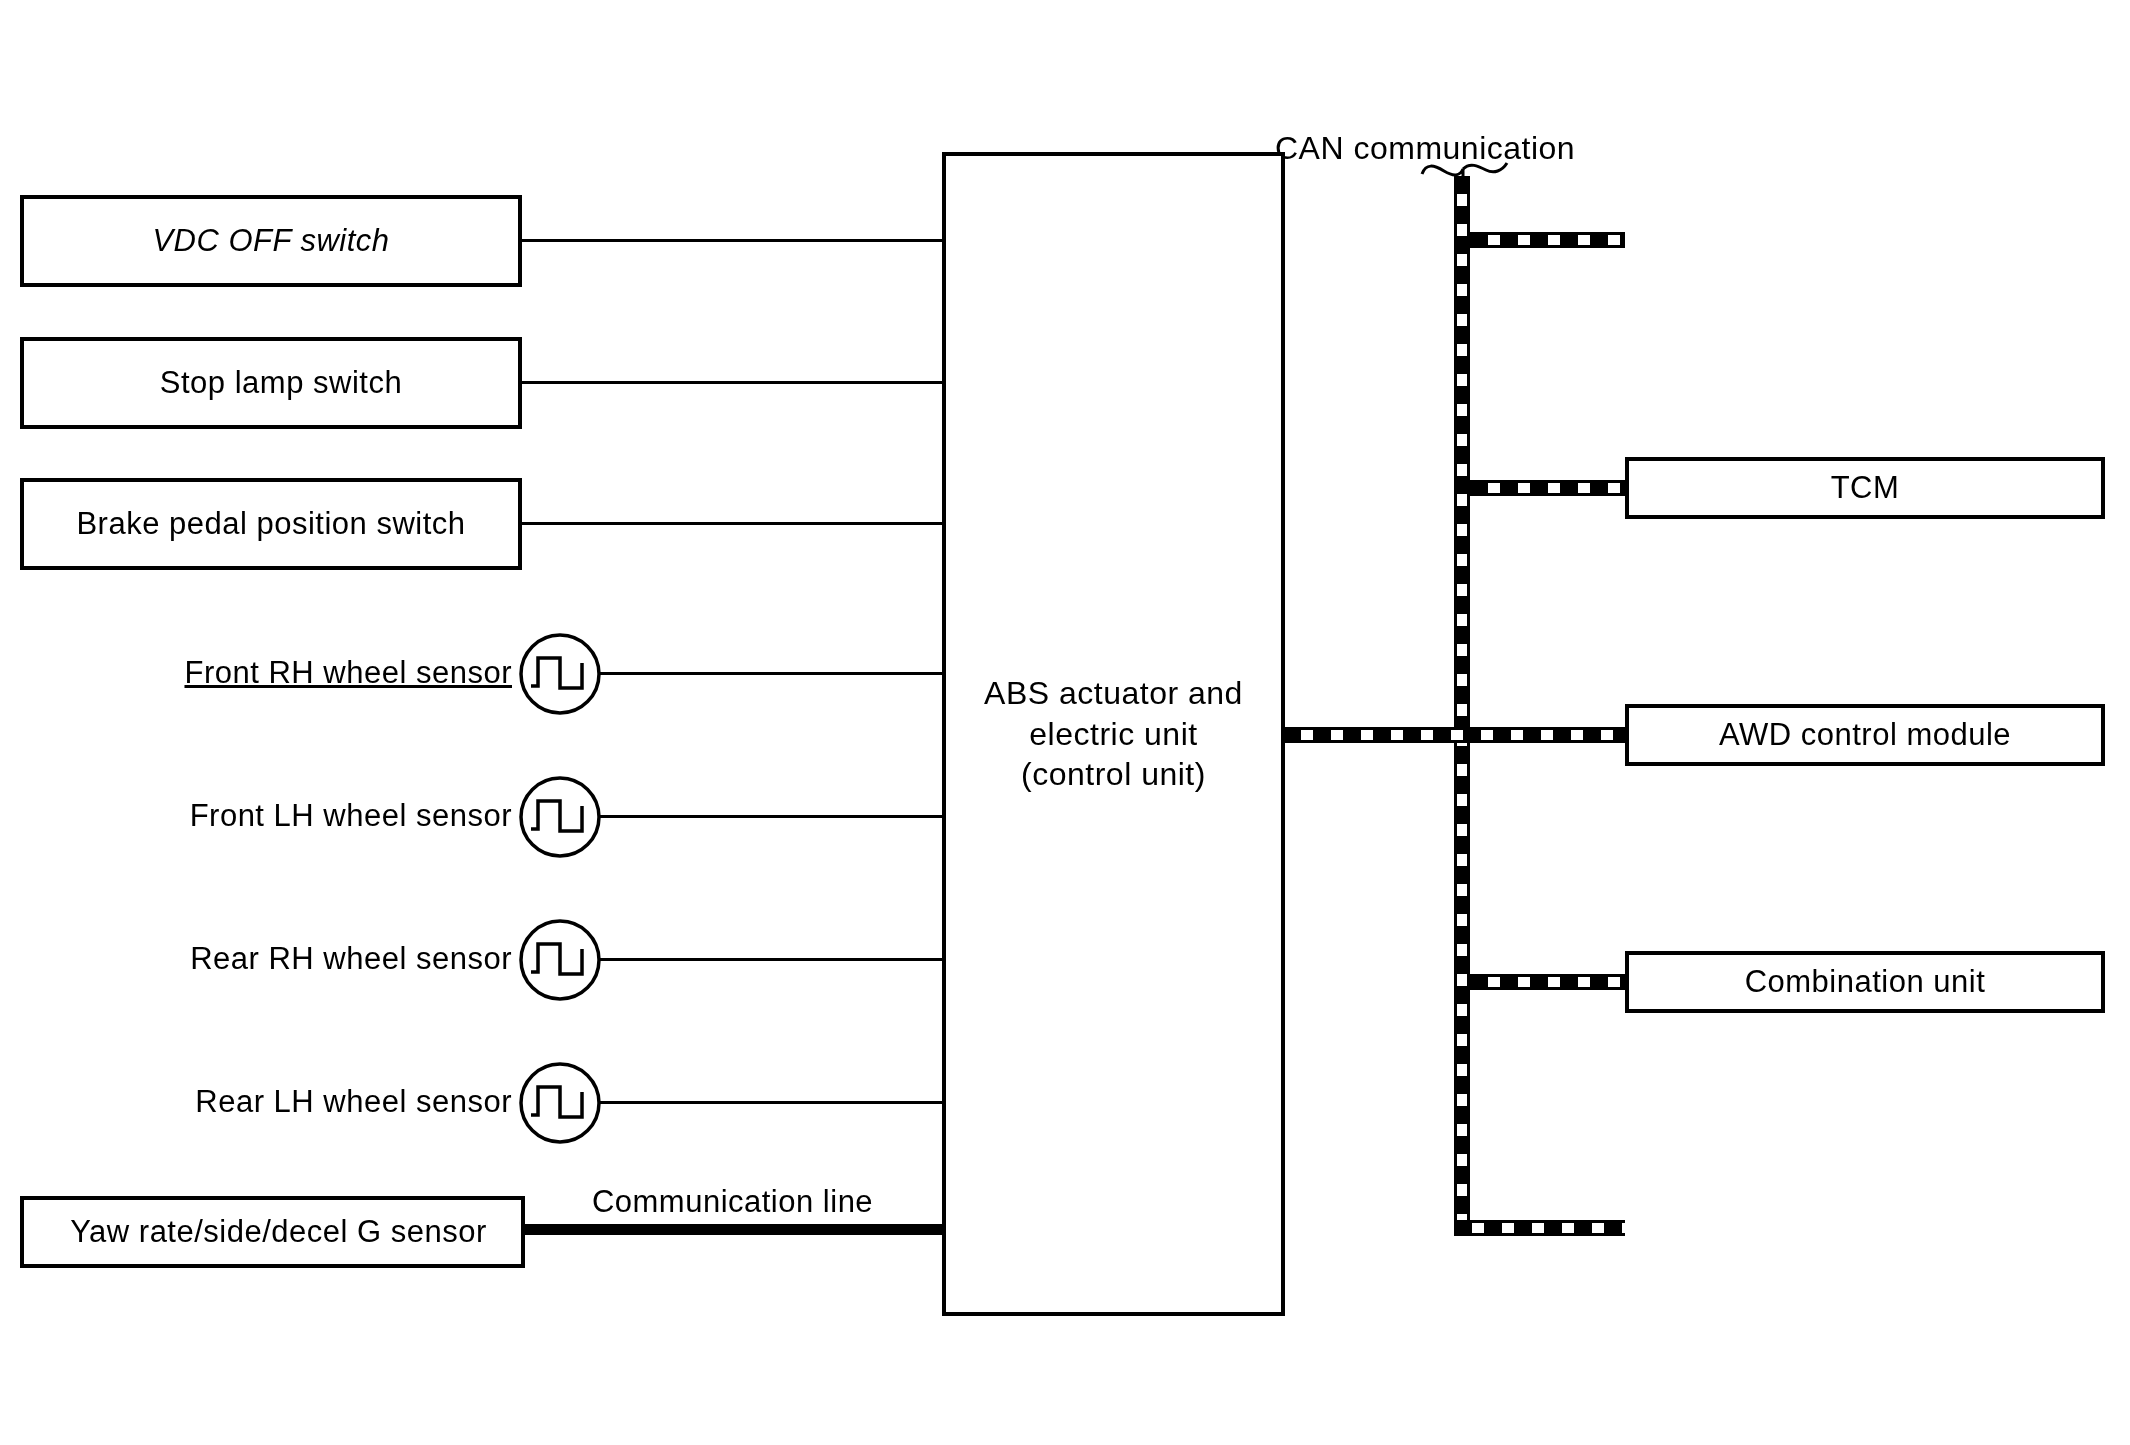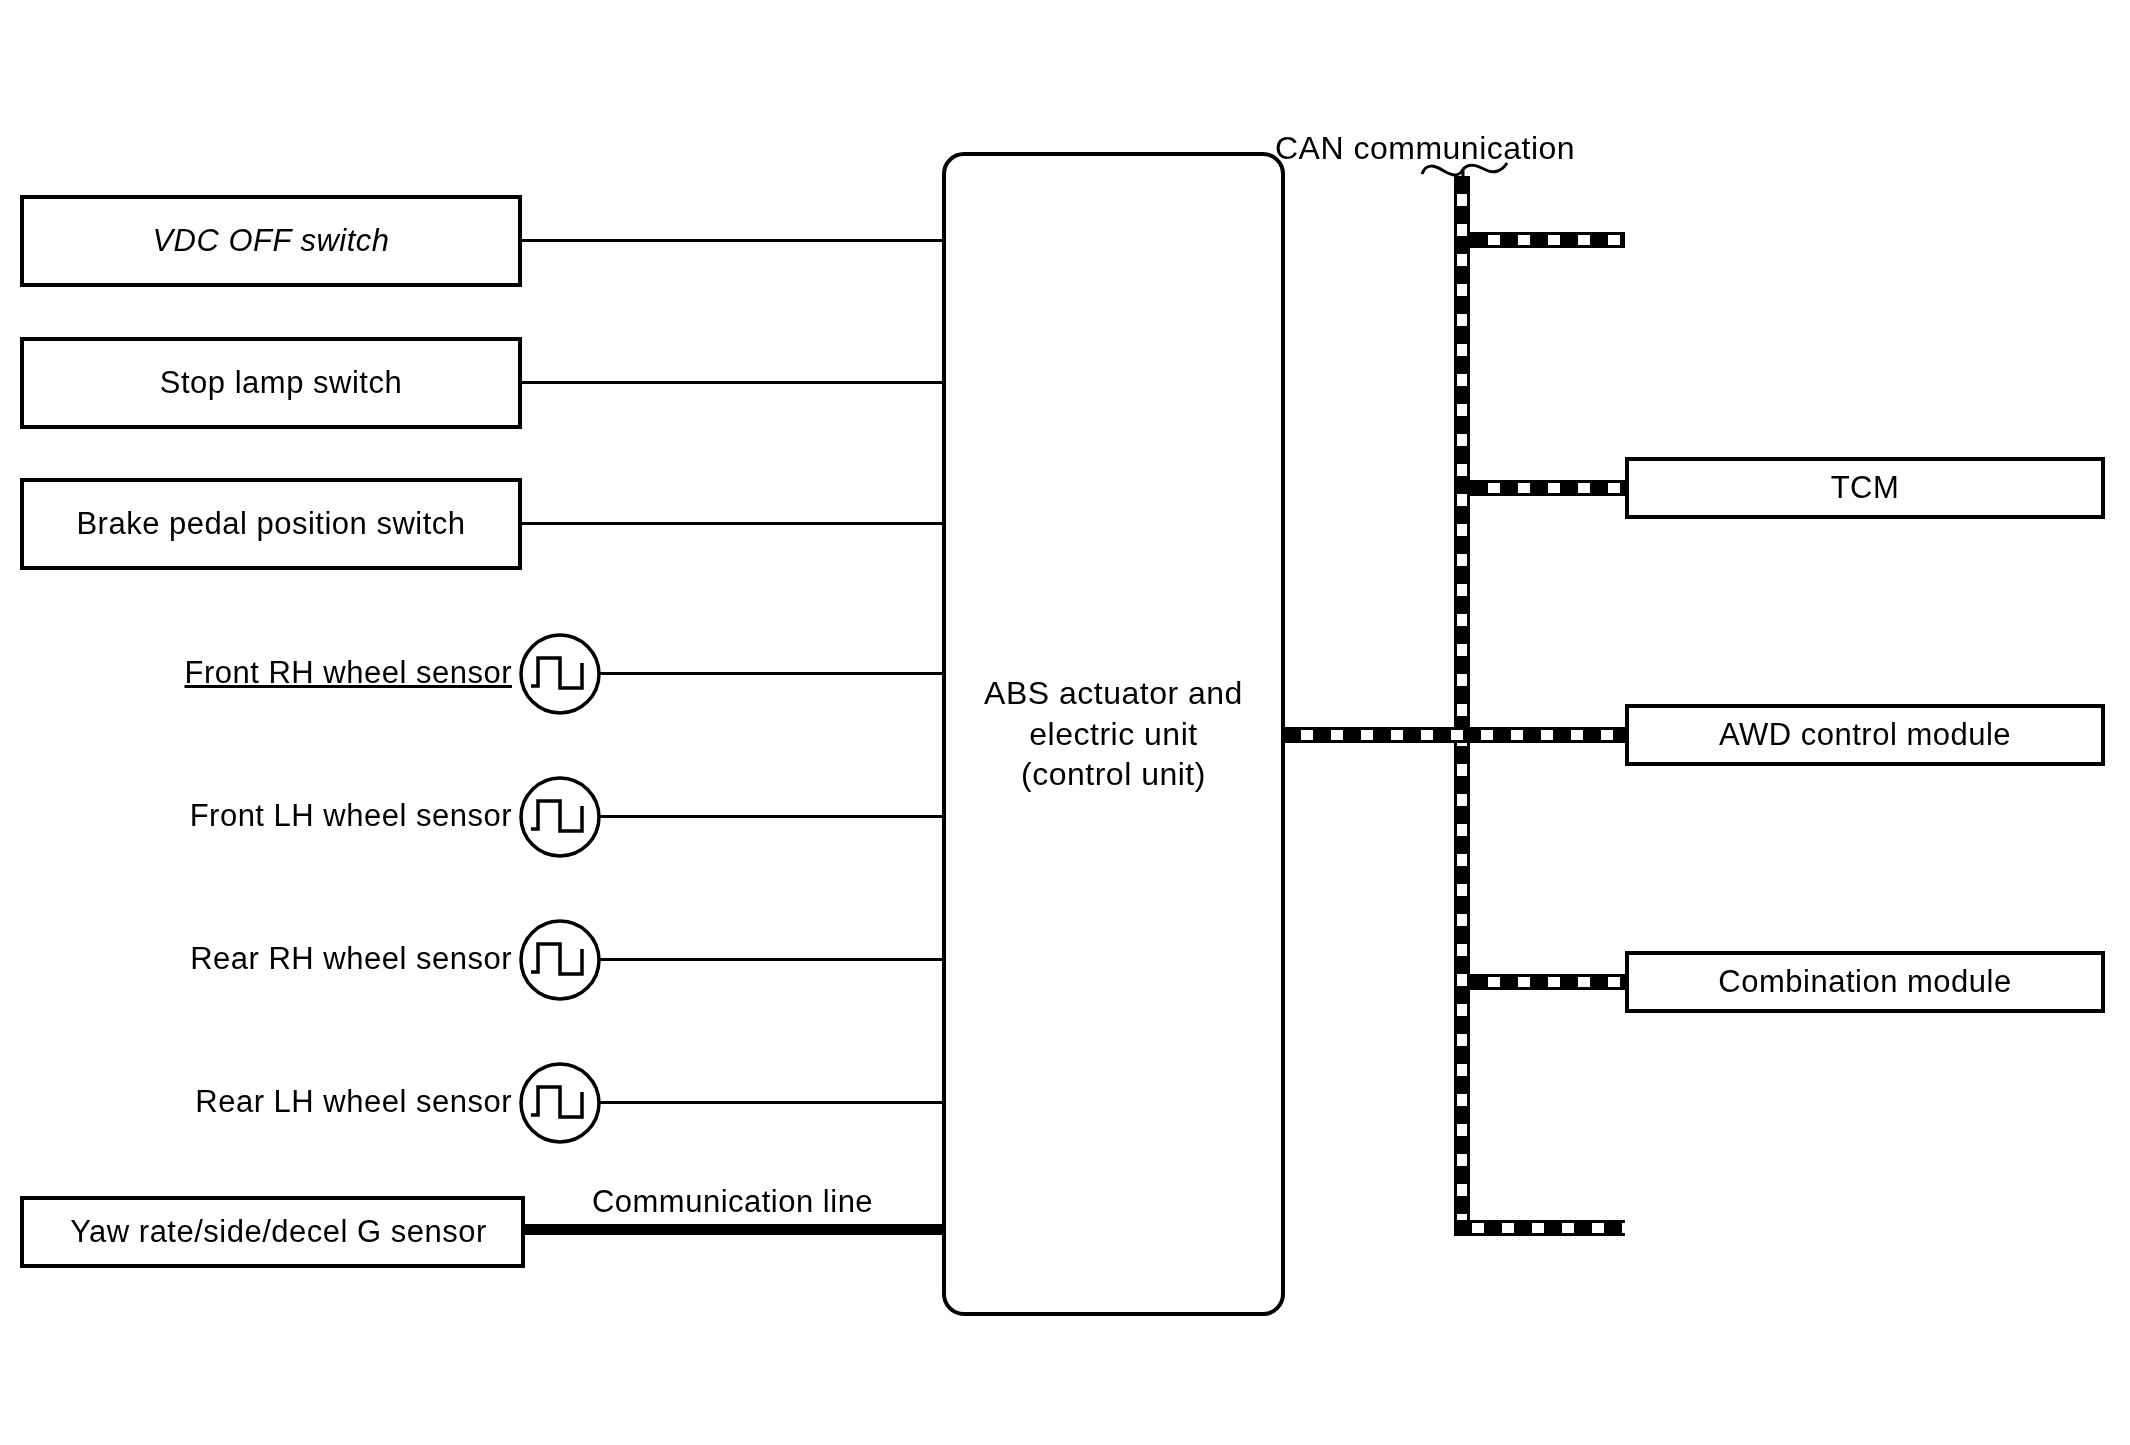--- a/index.html
+++ b/index.html
@@ -111,21 +111,21 @@
       <circle cx="42" cy="42" r="39" fill="none" stroke="#000" stroke-width="3.5"></circle>
       <path d="M13,54 L20,54 L20,26 L42,26 L42,56 L64,56 L64,31" fill="none" stroke="#000" stroke-width="3.5"></path>
     </svg>
   </div>
   <div class="wire" style="left:600px;top:1101px;width:344px;"></div>
 
   <div class="box" style="left:20px;top:1196px;width:505px;height:72px;padding-left:12px;">Yaw rate/side/decel G sensor</div>
   <div class="plainlabel" style="left:520px;top:1184px;width:425px;text-align:center;">Communication line</div>
   <div class="thickwire" style="left:523px;top:1224px;width:421px;"></div>
 
-  <div class="abs-box" style="left:942px;top:152px;width:343px;height:1164px;border-radius:22px;">ABS actuator and
+  <div class="abs-box" style="left:942px;top:152px;width:343px;height:1164px;">ABS actuator and
 electric unit
 (control unit)</div>
 
   <div class="plainlabel" style="left:1275px;top:130px;width:390px;font-size:32px;">CAN communication</div>
   <div class="sensor-icon" style="left:1418px;top:158px;z-index:5;">
     <svg width="92" height="26" viewBox="0 0 92 26">
       <path d="M4,16 C8,5 16,7 26,13 C36,19 42,18 45,11 L45,25" fill="none" stroke="#000" stroke-width="3"></path>
       <path d="M45,11 C52,4 60,8 68,12 C76,16 84,13 89,5" fill="none" stroke="#000" stroke-width="3"></path>
     </svg>
   </div>
@@ -137,15 +137,15 @@
   <div class="can-h" style="left:1470px;top:232px;width:155px;"></div>
 
   <div class="can-h" style="left:1470px;top:480px;width:155px;"></div>
 
   <div class="can-h" style="left:1470px;top:974px;width:155px;"></div>
 
   <div class="can-h" style="left:1454px;top:1220px;width:171px;"></div>
 
   <div class="box" style="left:1625px;top:457px;width:480px;height:62px;">TCM</div>
   <div class="box" style="left:1625px;top:704px;width:480px;height:62px;">AWD control module</div>
-  <div class="box" style="left:1625px;top:951px;width:480px;height:62px;">Combination module</div>
+  <div class="box" style="left:1625px;top:951px;width:480px;height:62px;">Combination unit</div>
 
 </div>
 
 </body></html>

